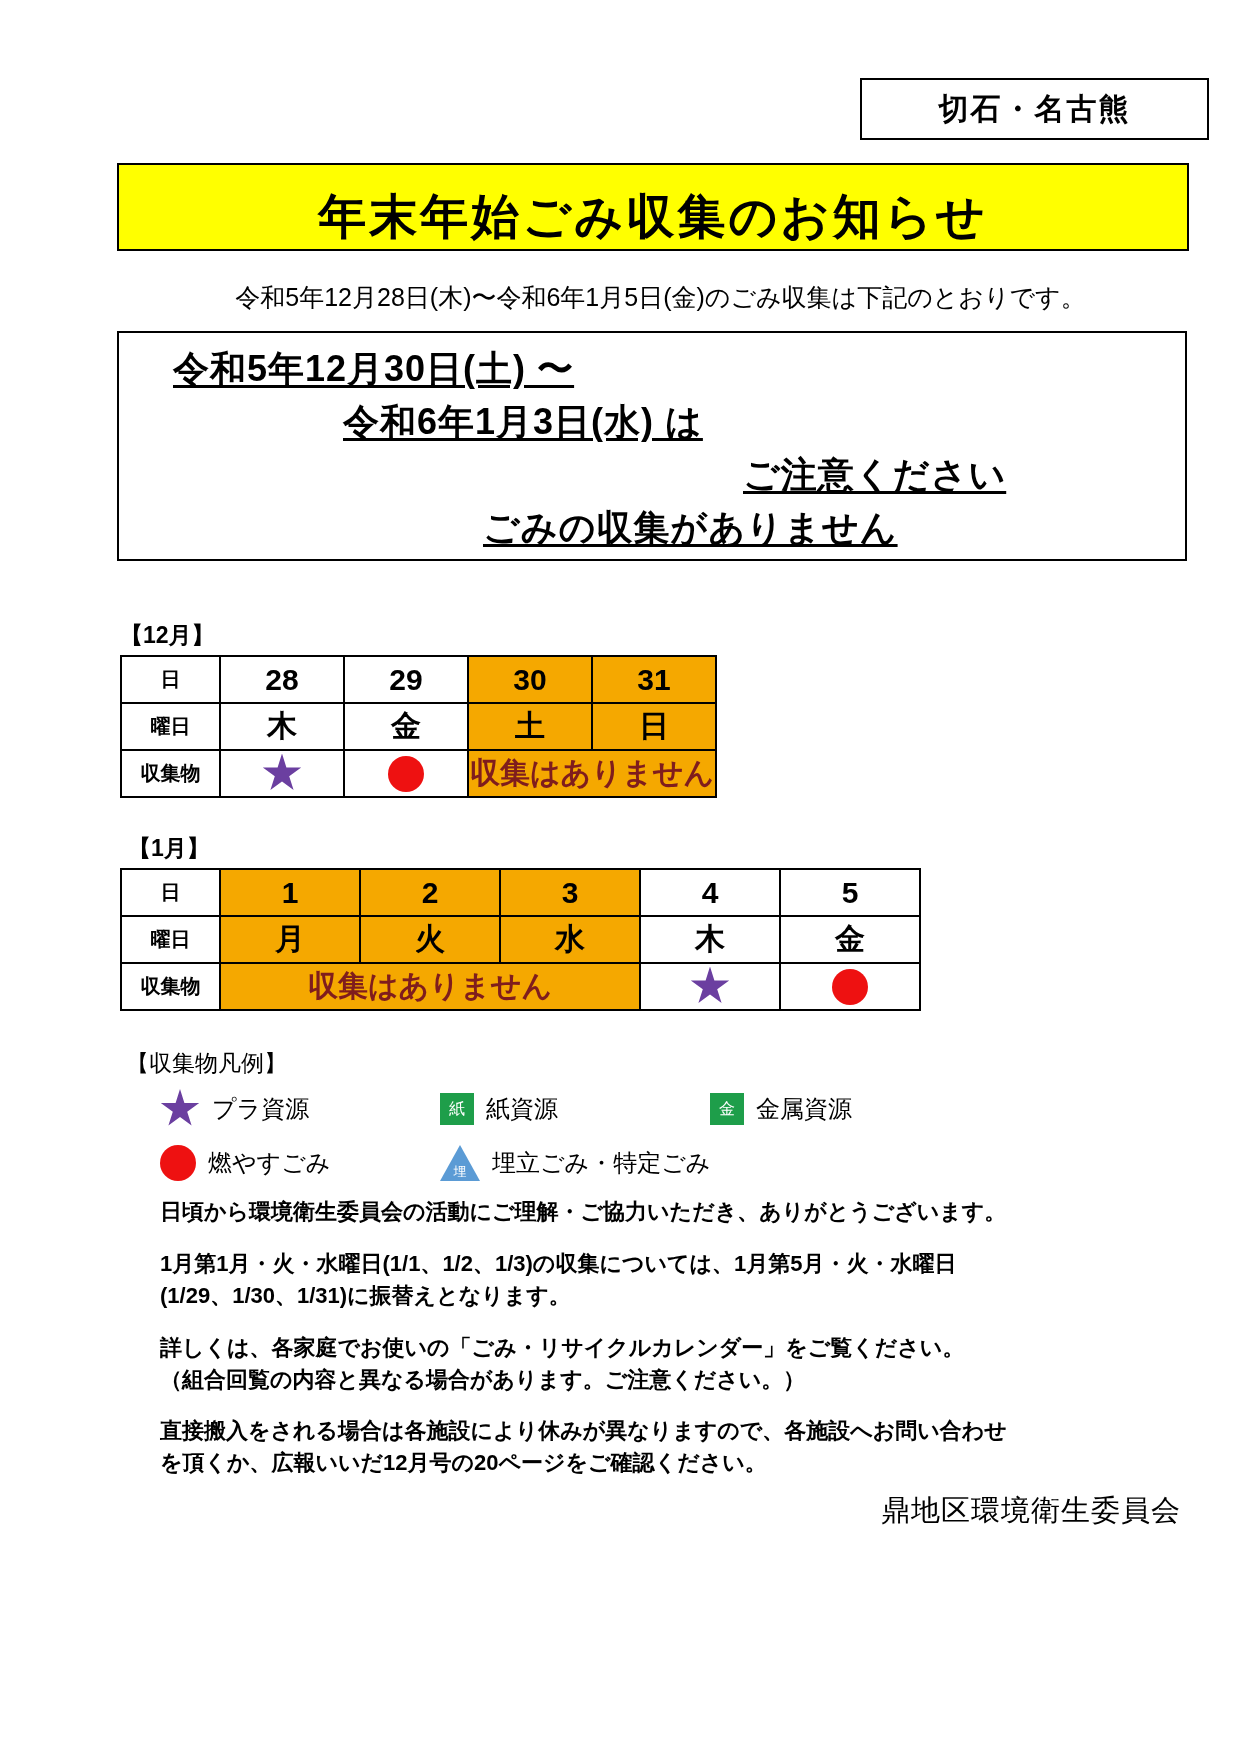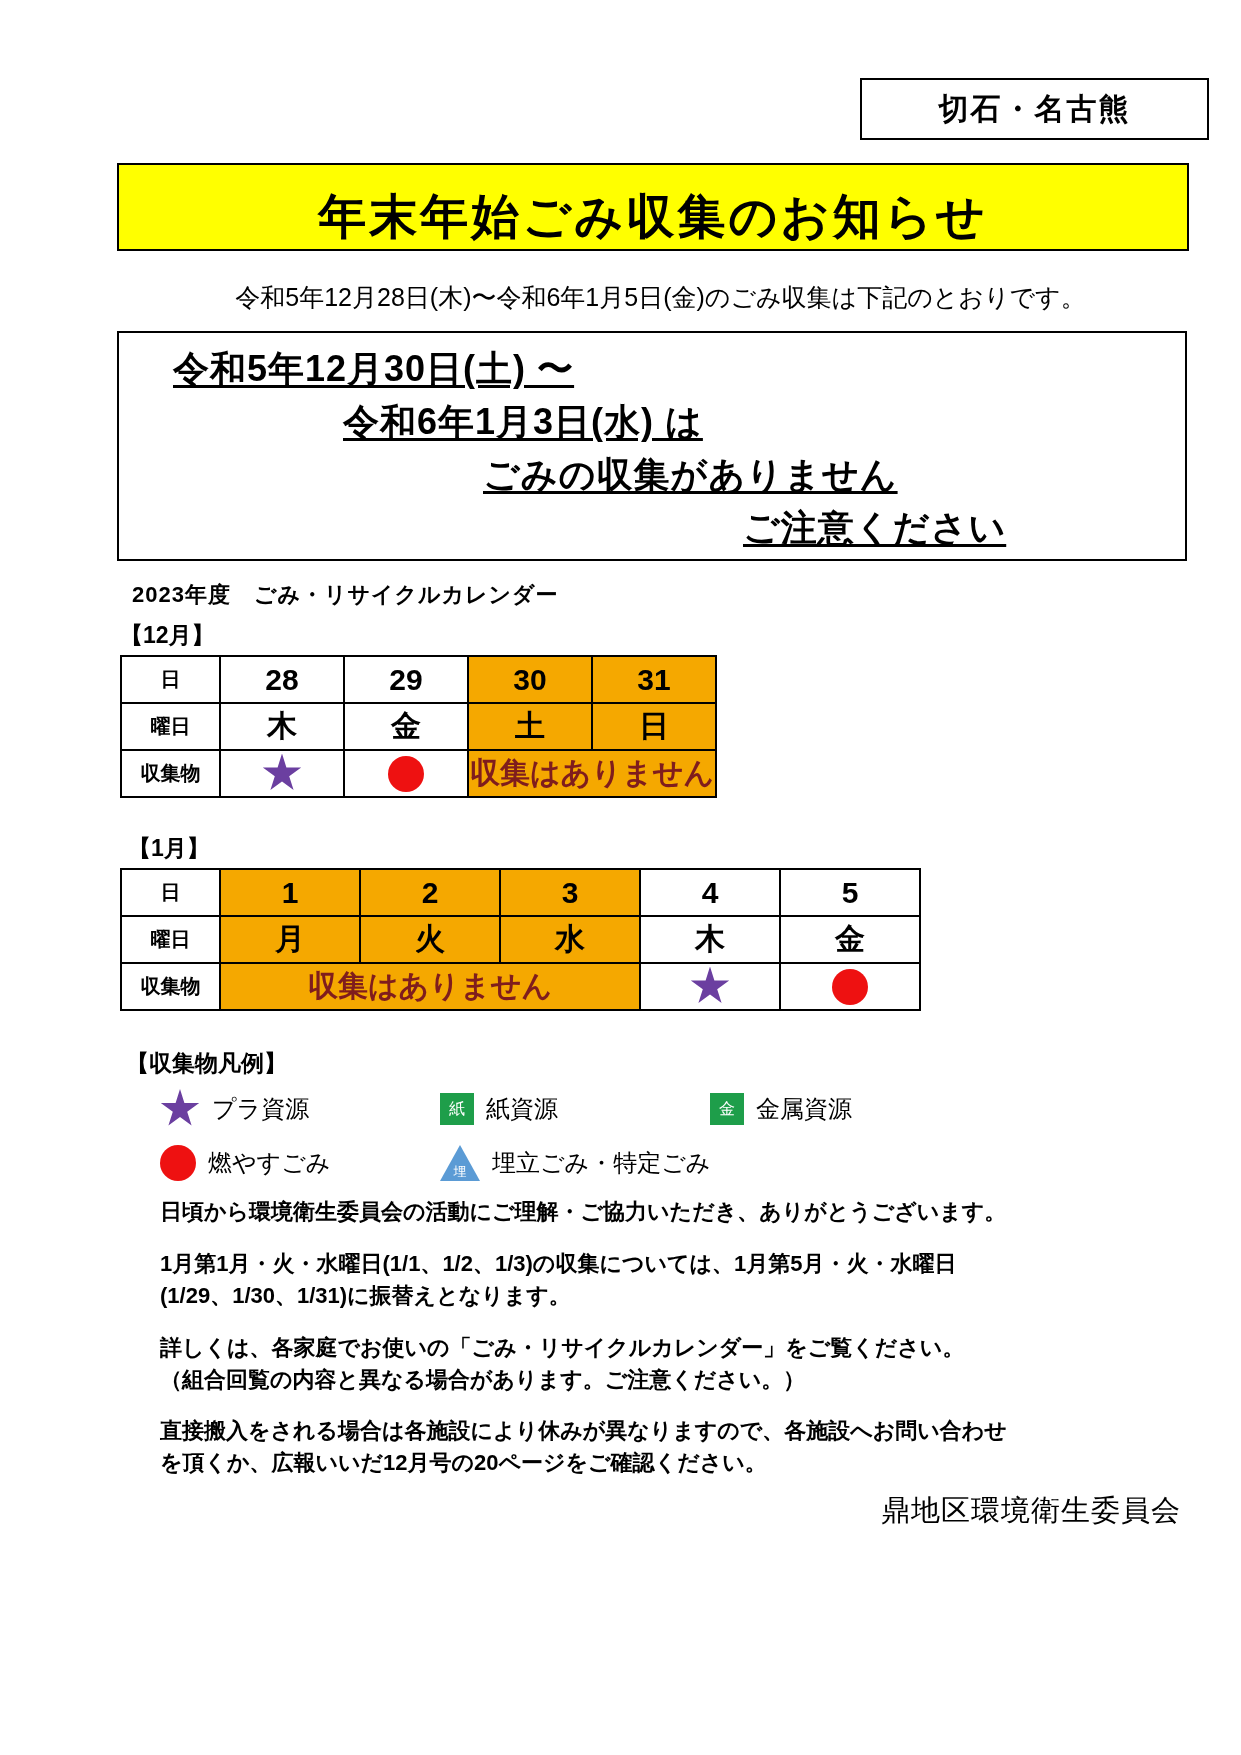--- a/index.html
+++ b/index.html
@@ -190,21 +190,21 @@
     color: #ffffff;
     font-weight: normal;
   }
 
   
   .legend-title {
     position: absolute;
     top: 1048px;
     left: 86px;
     font-size: 23px;
-    font-weight: bold;
+    font-weight: normal;
     text-align: right;
   }
   .legend {
     position: absolute;
     top: 1085px;
     left: 120px;
     width: 900px;
   }
   .legend-row {
     display: flex;
@@ -255,25 +255,24 @@
 
   <div class="title-banner">
     <span class="t">年末年始ごみ収集のお知らせ</span>
   </div>
 
   <div class="intro">令和5年12月28日(木)〜令和6年1月5日(金)のごみ収集は下記のとおりです。</div>
 
   <div class="notice-box">
     <div class="notice-line nl1">令和5年12月30日(土) 〜</div>
     <div class="notice-line nl2">令和6年1月3日(水) は</div>
+    <div class="notice-line nl4">ご注意ください</div>
     <div class="notice-line nl3">ごみの収集がありません</div>
-    <div class="notice-line nl4">ご注意ください</div>
-  </div>
-
-  <div class="cal-heading">2023年度　ごみ・リサイクルカレンダー</div>
+  </div>
+
 
   <div class="month-label m12">【12月】</div>
 
   <table class="cal cal12">
     <tbody>
         <tr>
       <td class="rowhdr">日</td>
       <td class="daycol">28</td>
       <td class="daycol">29</td>
       <td class="daycol hl">30</td>

